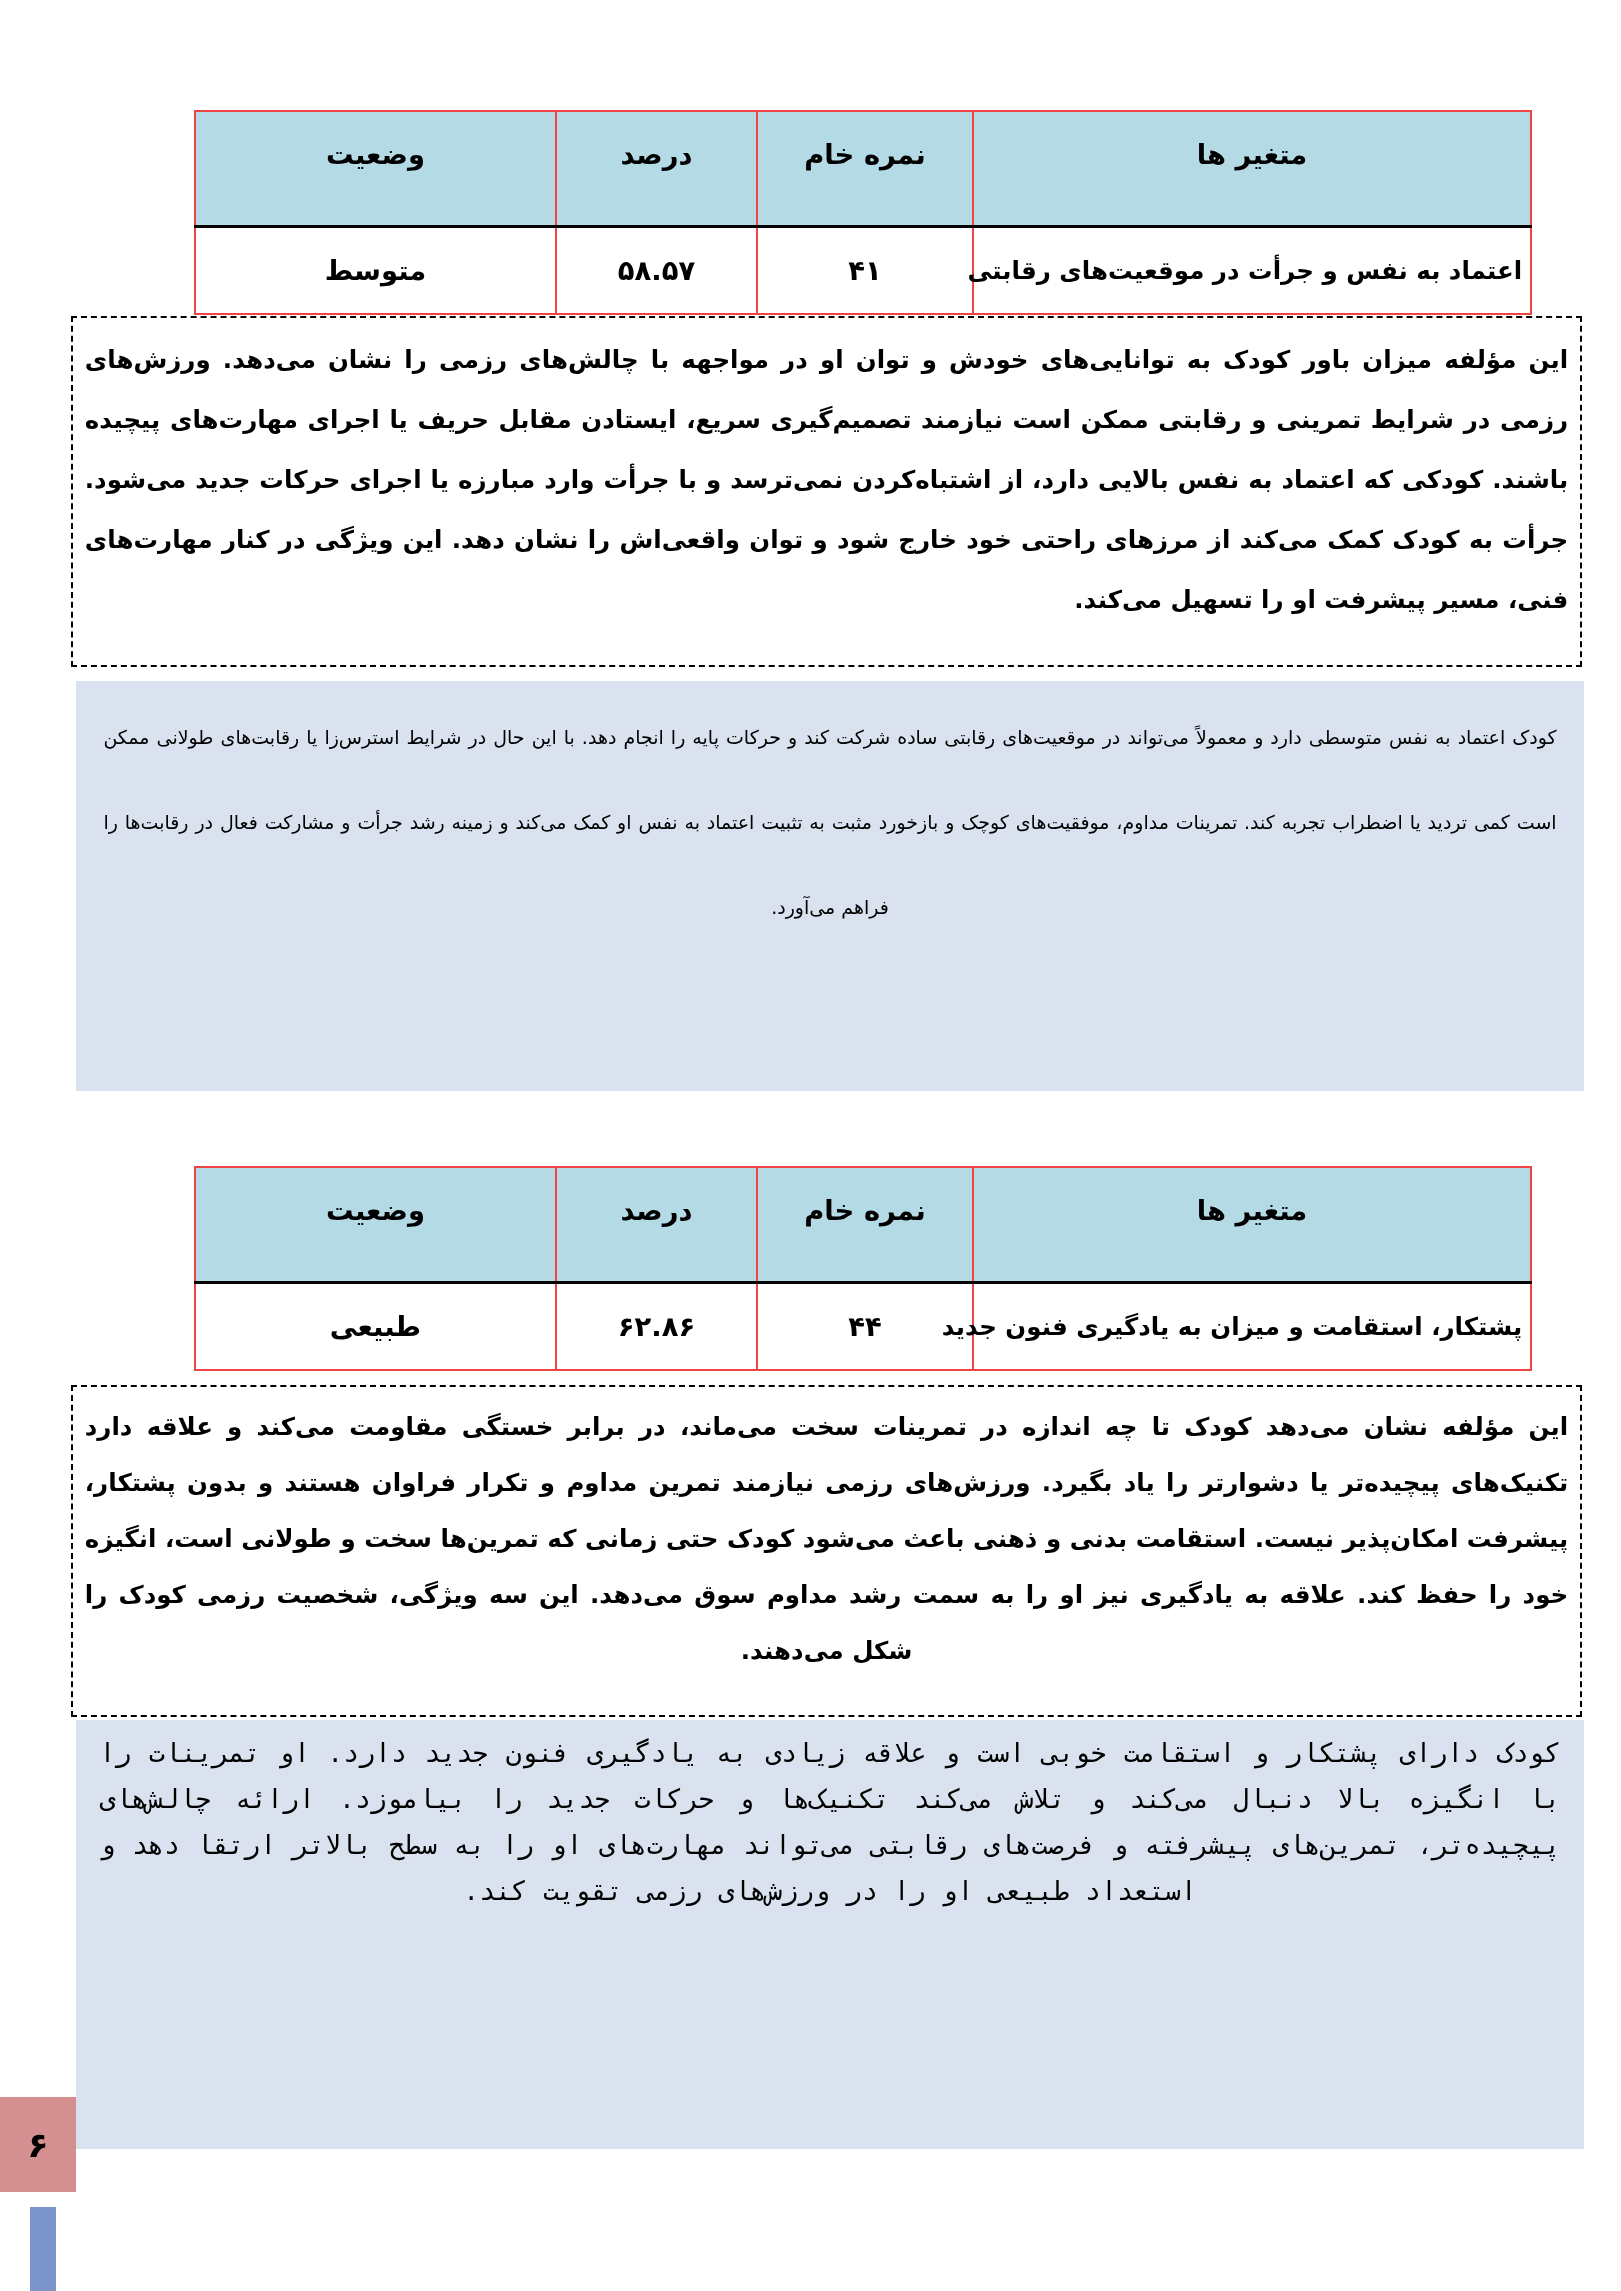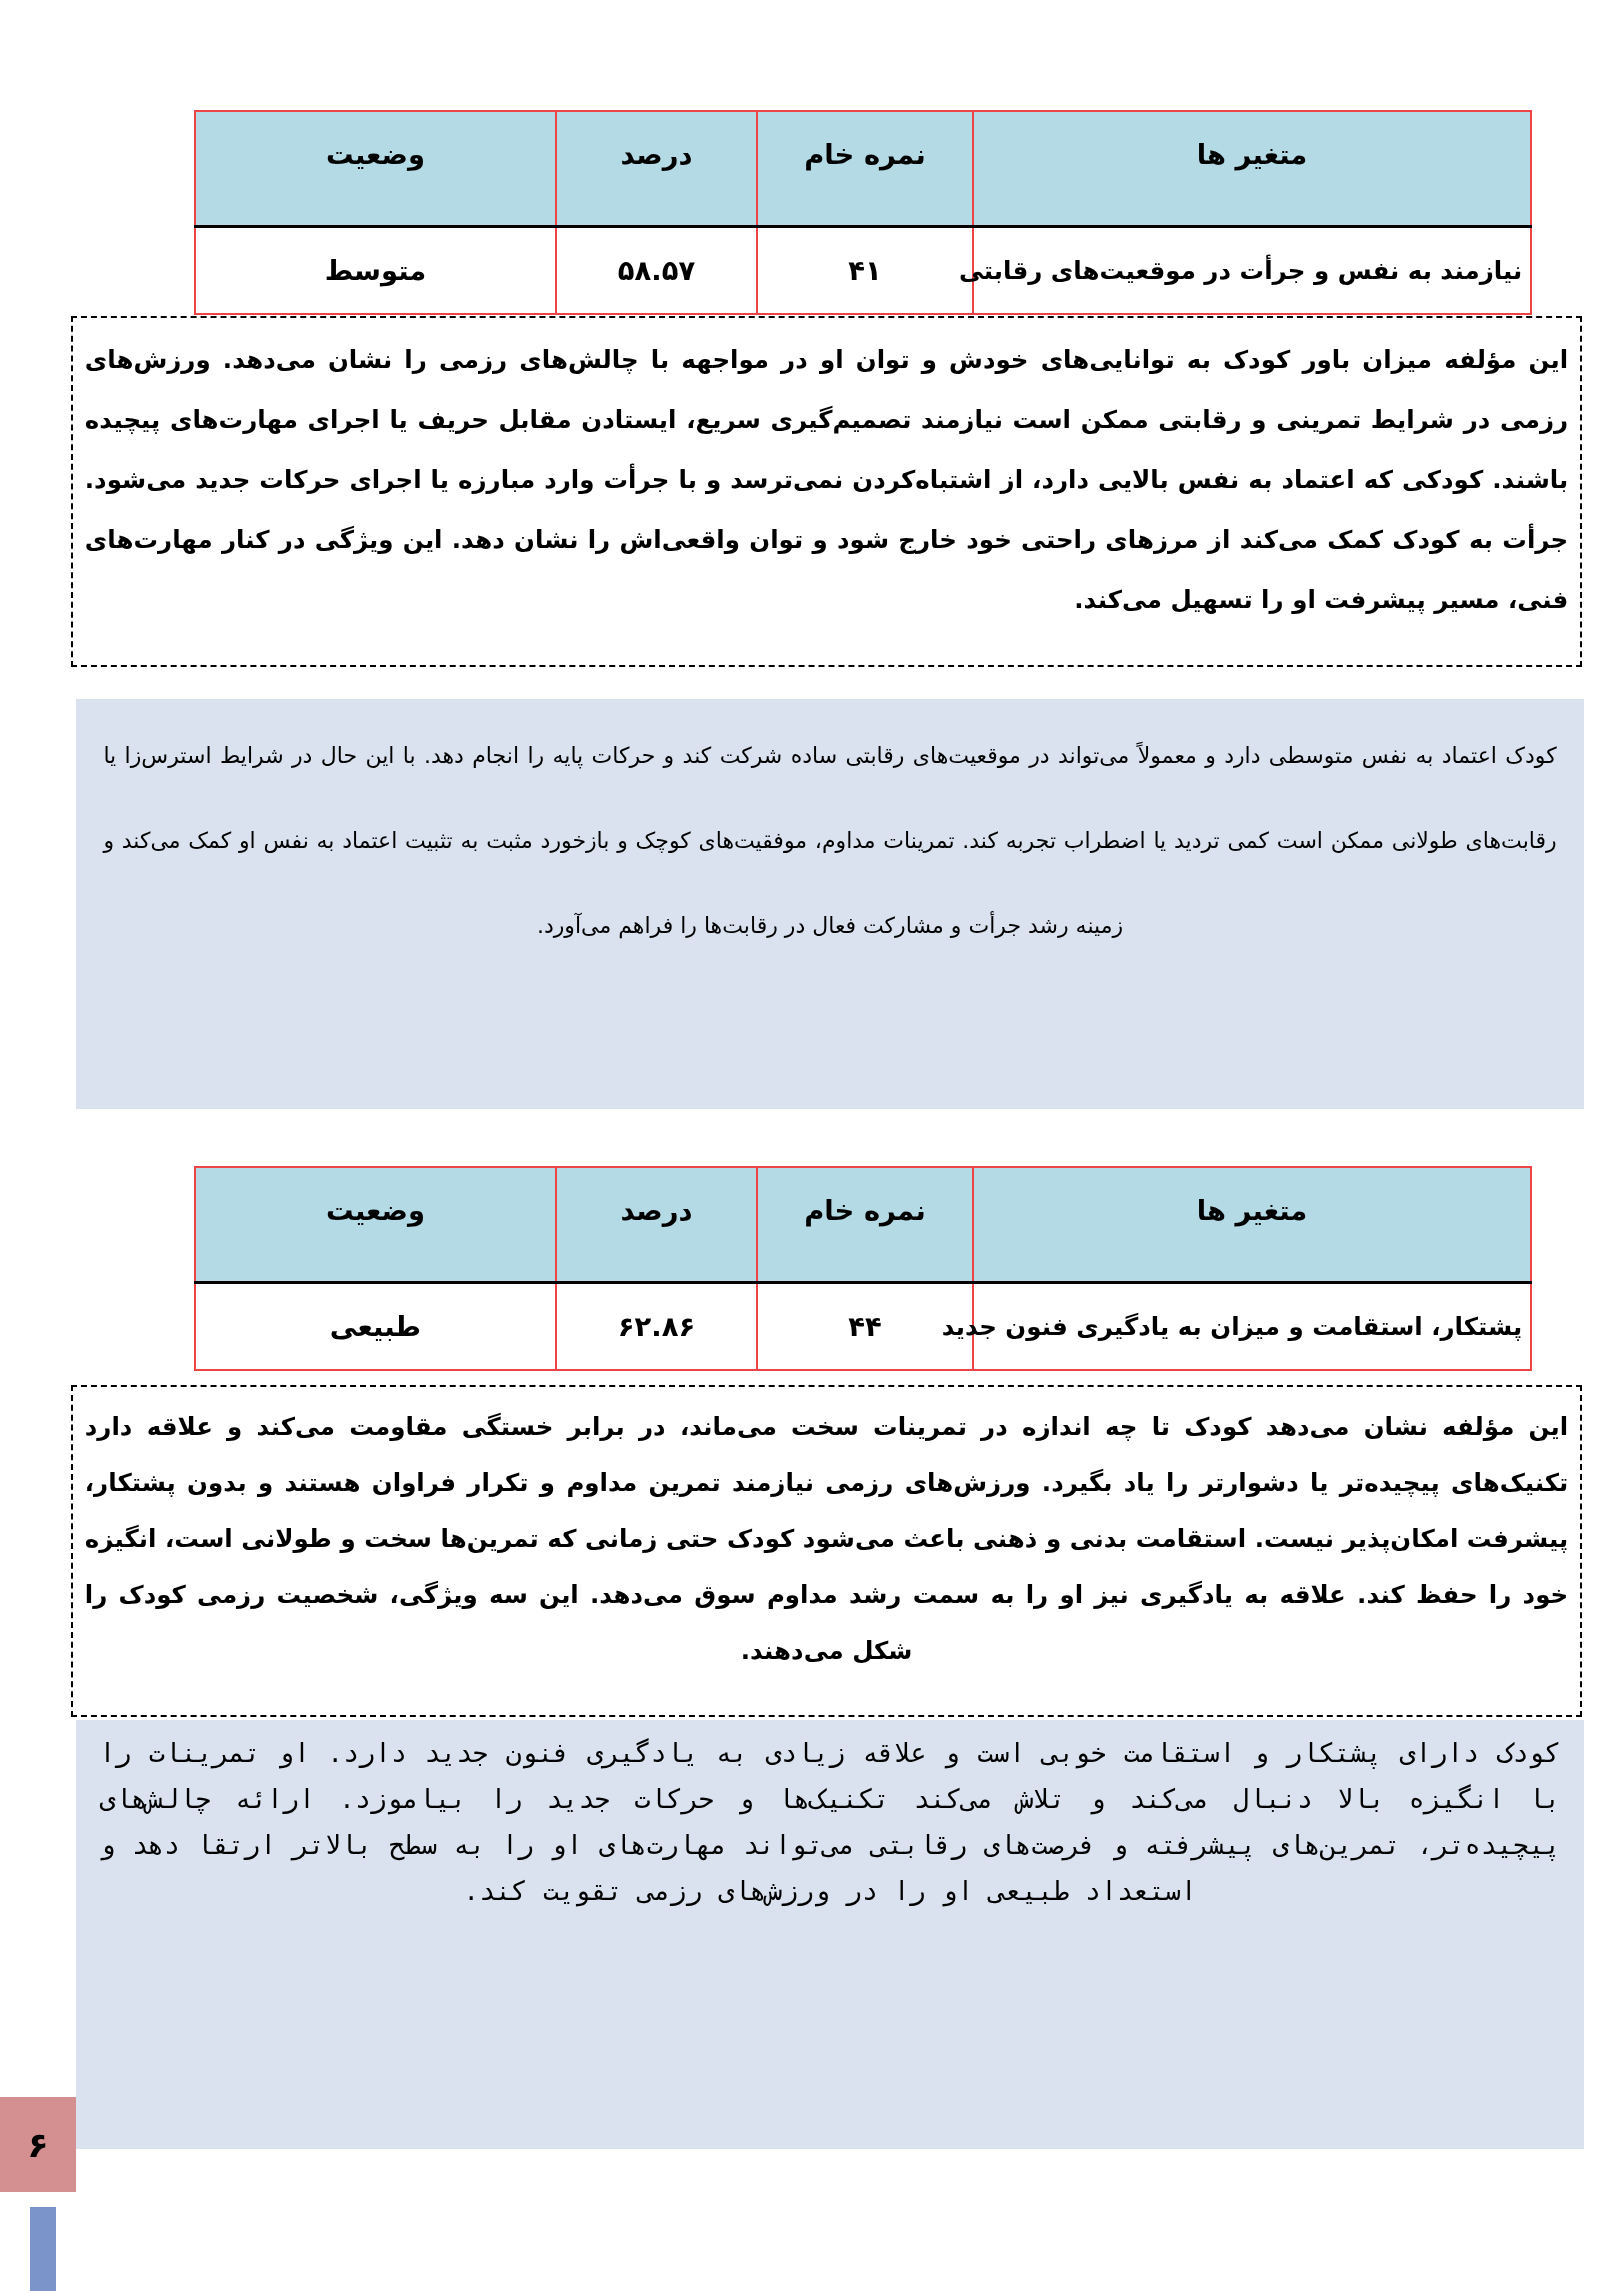--- a/index.html
+++ b/index.html
@@ -71,21 +71,21 @@
   
   .interp-box {
     position: absolute;
     right: 37px;              
     width: 1508px;
     background: #d9e2ee;
     direction: rtl;
     text-align: justify;
     text-align-last: center;
   }
-  .interp-1 { top: 699px; height: 410px; font-size: 22px; line-height: 85px; padding: 13.7px 27.4px 0 27.4px; }
+  .interp-1 { top: 681px; height: 410px; font-size: 19px; line-height: 85px; padding: 13.7px 27.4px 0 27.4px; }
   .interp-2 { top: 1720px; height: 429px; font-size: 26.5px; line-height: 46px; padding: 11.8px 23.5px 0 23.5px; font-family: Liberation Mono, monospace; }
 
   
   .page-number-box {
     position: absolute;
     left: 0;
     top: 2097px;
     width: 76px;
     height: 95px;
     background: #d49090;
@@ -119,21 +119,21 @@
     <thead>
       <tr>
         <th>متغیر ها</th>
         <th>نمره خام</th>
         <th>درصد</th>
         <th>وضعیت</th>
       </tr>
     </thead>
     <tbody>
       <tr>
-        <td class="variable-cell">نیازمند به نفس و جرأت در موقعیت‌های رقابتی</td>
+        <td class="variable-cell">اعتماد به نفس و جرأت در موقعیت‌های رقابتی</td>
         <td>۴۱</td>
         <td>۵۸.۵۷</td>
         <td>متوسط</td>
       </tr>
     </tbody>
   </table>
 
   <div class="desc-box desc-1">
     <span>این مؤلفه میزان باور کودک به توانایی‌های خودش و توان او در مواجهه با چالش‌های رزمی را نشان می‌دهد. ورزش‌های رزمی در شرایط تمرینی و رقابتی ممکن است نیازمند تصمیم‌گیری سریع، ایستادن مقابل حریف یا اجرای مهارت‌های پیچیده باشند. کودکی که اعتماد به نفس بالایی دارد، از اشتباه‌کردن نمی‌ترسد و با جرأت وارد مبارزه یا اجرای حرکات جدید می‌شود. جرأت به کودک کمک می‌کند از مرزهای راحتی خود خارج شود و توان واقعی‌اش را نشان دهد. این ویژگی در کنار مهارت‌های فنی، مسیر پیشرفت او را تسهیل می‌کند.</span>
   </div>

